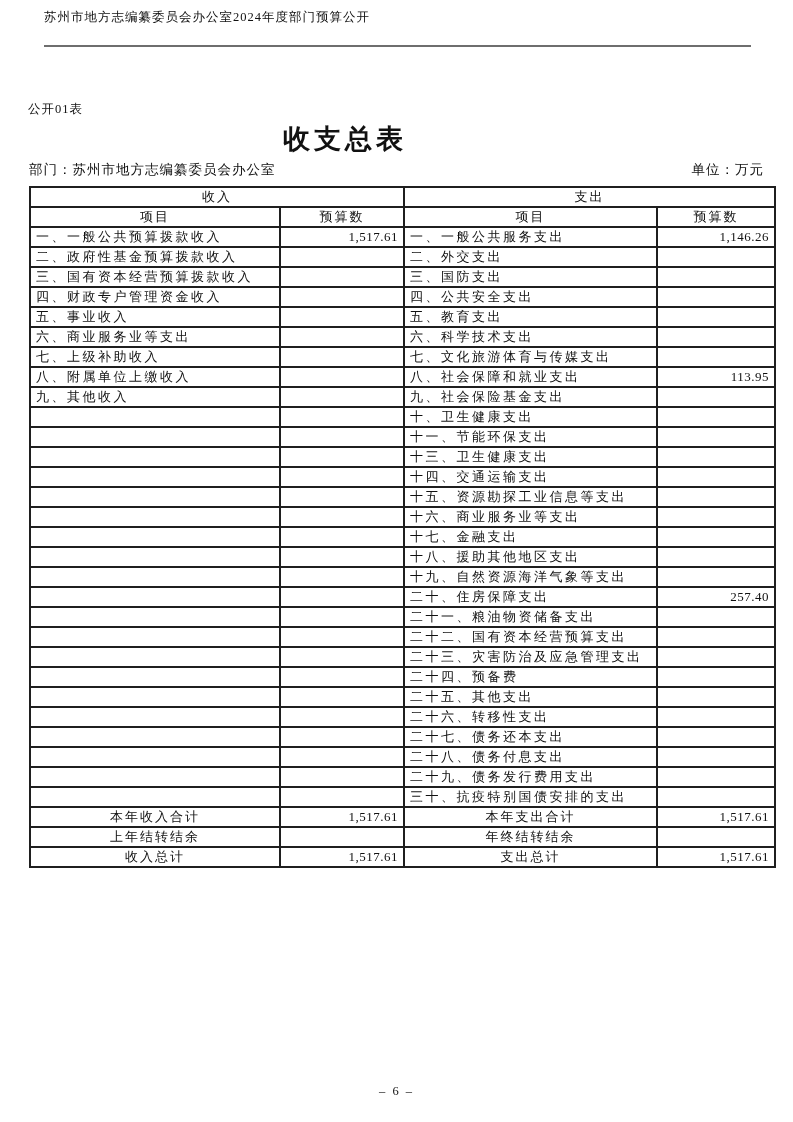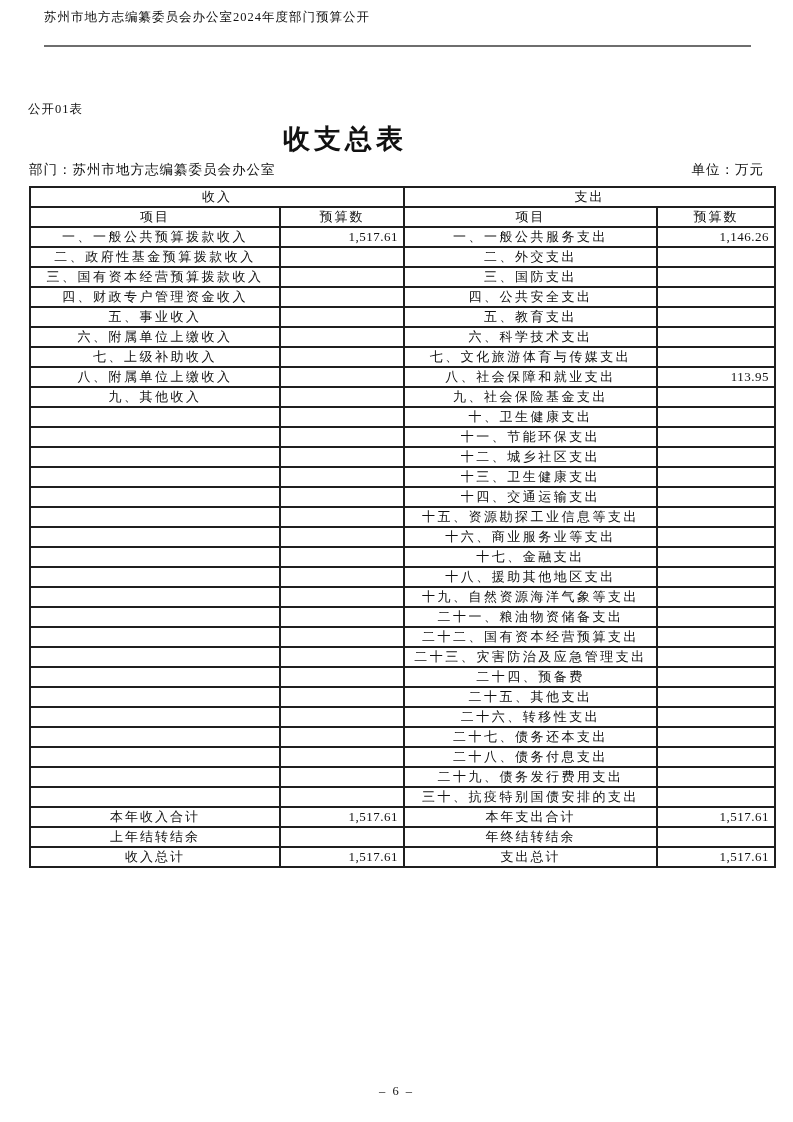--- a/index.html
+++ b/index.html
@@ -82,21 +82,21 @@
   }
   th.col-header {
     font-size: 13.5px;
     font-weight: bold;
     text-align: center;
     letter-spacing: 2px;
   }
   tbody tr { height: 19.8px; }
   tfoot tr { height: 19.4px; }
   td.item {
-    text-align: center;
+    text-align: left;
     letter-spacing: 2.5px;
     padding-left: 6px;
   }
   td.num {
     text-align: right;
     letter-spacing: 0.5px;
     padding-right: 5px;
   }
   tfoot td {
     font-weight: bold;
@@ -175,21 +175,21 @@
           <td class="item">四、公共安全支出</td>
           <td class="num"></td>
         </tr>
         <tr>
           <td class="item">五、事业收入</td>
           <td class="num"></td>
           <td class="item">五、教育支出</td>
           <td class="num"></td>
         </tr>
         <tr>
-          <td class="item">六、附属单位上缴收入</td>
+          <td class="item">六、商业服务业等支出</td>
           <td class="num"></td>
           <td class="item">六、科学技术支出</td>
           <td class="num"></td>
         </tr>
         <tr>
           <td class="item">七、上级补助收入</td>
           <td class="num"></td>
           <td class="item">七、文化旅游体育与传媒支出</td>
           <td class="num"></td>
         </tr>
@@ -213,26 +213,20 @@
         </tr>
         <tr>
           <td class="item"></td>
           <td class="num"></td>
           <td class="item">十一、节能环保支出</td>
           <td class="num"></td>
         </tr>
         <tr>
           <td class="item"></td>
           <td class="num"></td>
-          <td class="item">十二、城乡社区支出</td>
-          <td class="num"></td>
-        </tr>
-        <tr>
-          <td class="item"></td>
-          <td class="num"></td>
           <td class="item">十三、卫生健康支出</td>
           <td class="num"></td>
         </tr>
         <tr>
           <td class="item"></td>
           <td class="num"></td>
           <td class="item">十四、交通运输支出</td>
           <td class="num"></td>
         </tr>
         <tr>
@@ -257,20 +251,26 @@
           <td class="item"></td>
           <td class="num"></td>
           <td class="item">十八、援助其他地区支出</td>
           <td class="num"></td>
         </tr>
         <tr>
           <td class="item"></td>
           <td class="num"></td>
           <td class="item">十九、自然资源海洋气象等支出</td>
           <td class="num"></td>
+        </tr>
+        <tr>
+          <td class="item"></td>
+          <td class="num"></td>
+          <td class="item">二十、住房保障支出</td>
+          <td class="num">257.40</td>
         </tr>
         <tr>
           <td class="item"></td>
           <td class="num"></td>
           <td class="item">二十一、粮油物资储备支出</td>
           <td class="num"></td>
         </tr>
         <tr>
           <td class="item"></td>
           <td class="num"></td>

